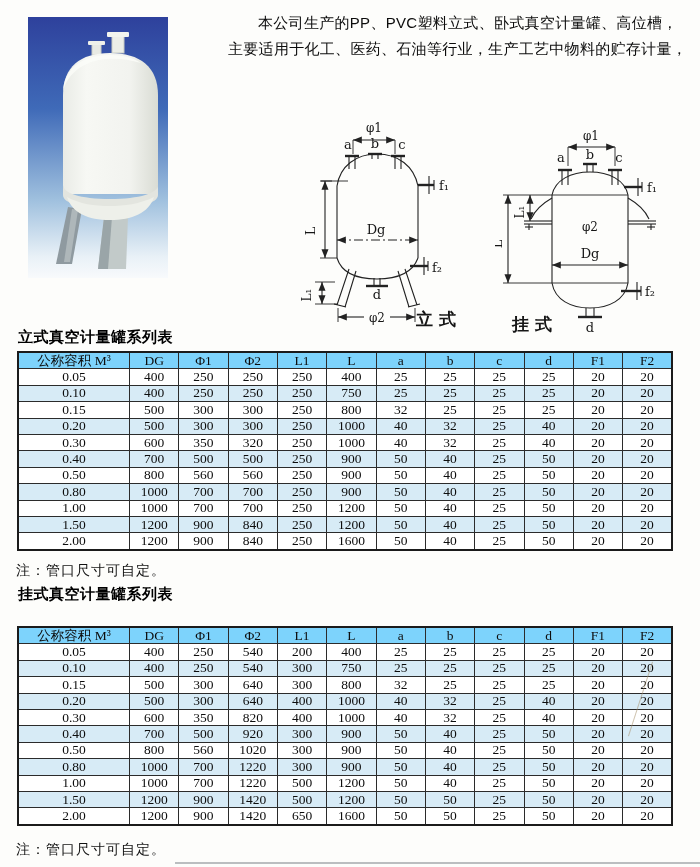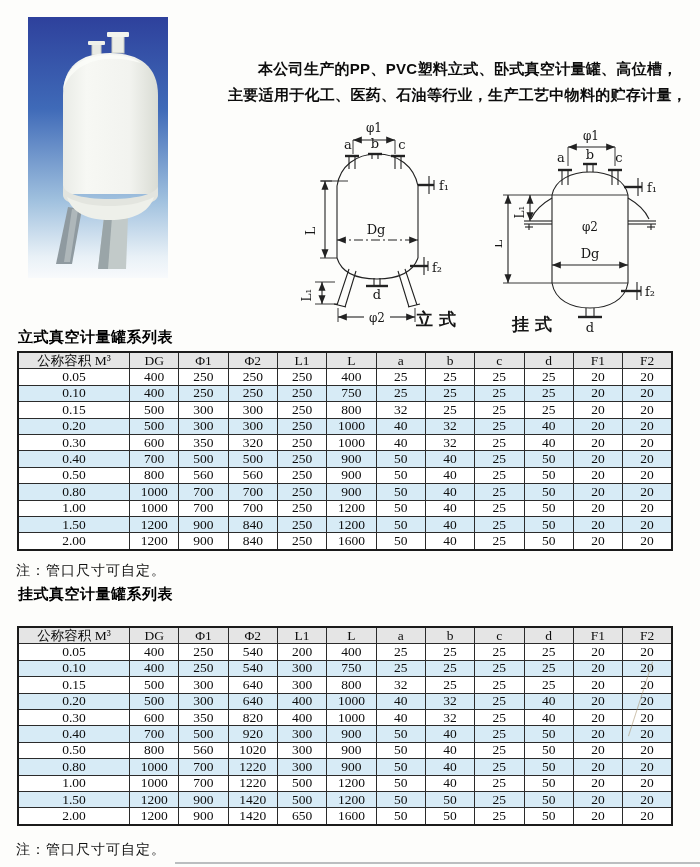--- a/index.html
+++ b/index.html
@@ -7,23 +7,22 @@
     width:700px;height:867px;position:relative;overflow:hidden;
     background:#fdfdfb;
     font-family:"Liberation Sans", sans-serif;
     color:#111;
   }
   
   .photo{position:absolute;left:28px;top:17px;width:140px;height:261px;}
   
   .intro{
     position:absolute;left:228px;top:10px;width:470px;
-    font-weight:700;font-size:15px;line-height:26px;letter-spacing:.3px;
+    font-weight:400;font-size:15px;line-height:26px;letter-spacing:.3px;
     color:#0c0c0c;
-    margin-top:46px;
   }
   .intro .ln{white-space:nowrap;}
   .intro .ln.first{text-indent:2em;}
   
   .diag{position:absolute;}
   .diag.vertical{left:298px;top:110px;width:180px;height:230px;}
   .diag.hanging{left:495px;top:108px;width:205px;height:232px;}
   svg text{font-family:"DejaVu Serif", serif;font-size:13px;fill:#161616;}
   svg text.cap{font-family:"Liberation Sans", sans-serif;font-weight:700;font-size:17px;letter-spacing:6px;}
   svg text.sm{font-size:12px;}
@@ -39,21 +38,21 @@
     font-family:"Liberation Serif", serif;font-size:13.5px;color:#0d0d0d;
     border:2px solid #1b1b1b;background:#fff;
   }
   .spec-table.t1{top:351px;}
   .spec-table.t2{top:626px;}
   .spec-table th,.spec-table td{
     border:1px solid #2b2b2b;text-align:center;vertical-align:middle;
     height:15.4px;padding:0;line-height:1.05;font-weight:normal;
   }
   .spec-table th:first-child,.spec-table td:first-child{width:110px;}
-  .spec-table thead th{background:#e5e5e5;}
+  .spec-table thead th{background:#7dd3fc;}
   .spec-table tbody tr:nth-child(even) td{background:#d7ebf6;}
   .tbl-note{
     position:absolute;left:16px;font-family:"Liberation Serif", serif;
     font-size:14px;color:#111;letter-spacing:1px;
   }
   .tbl-note.n1{top:562px;}
   .tbl-note.n2{top:841px;}
   
   .bottom-rule{position:absolute;left:175px;top:862px;width:525px;height:2px;background:#90959a;opacity:.6;}
   .scratch{position:absolute;left:640px;top:660px;width:1px;height:78px;background:#a8916d;opacity:.55;transform:rotate(18deg);}

